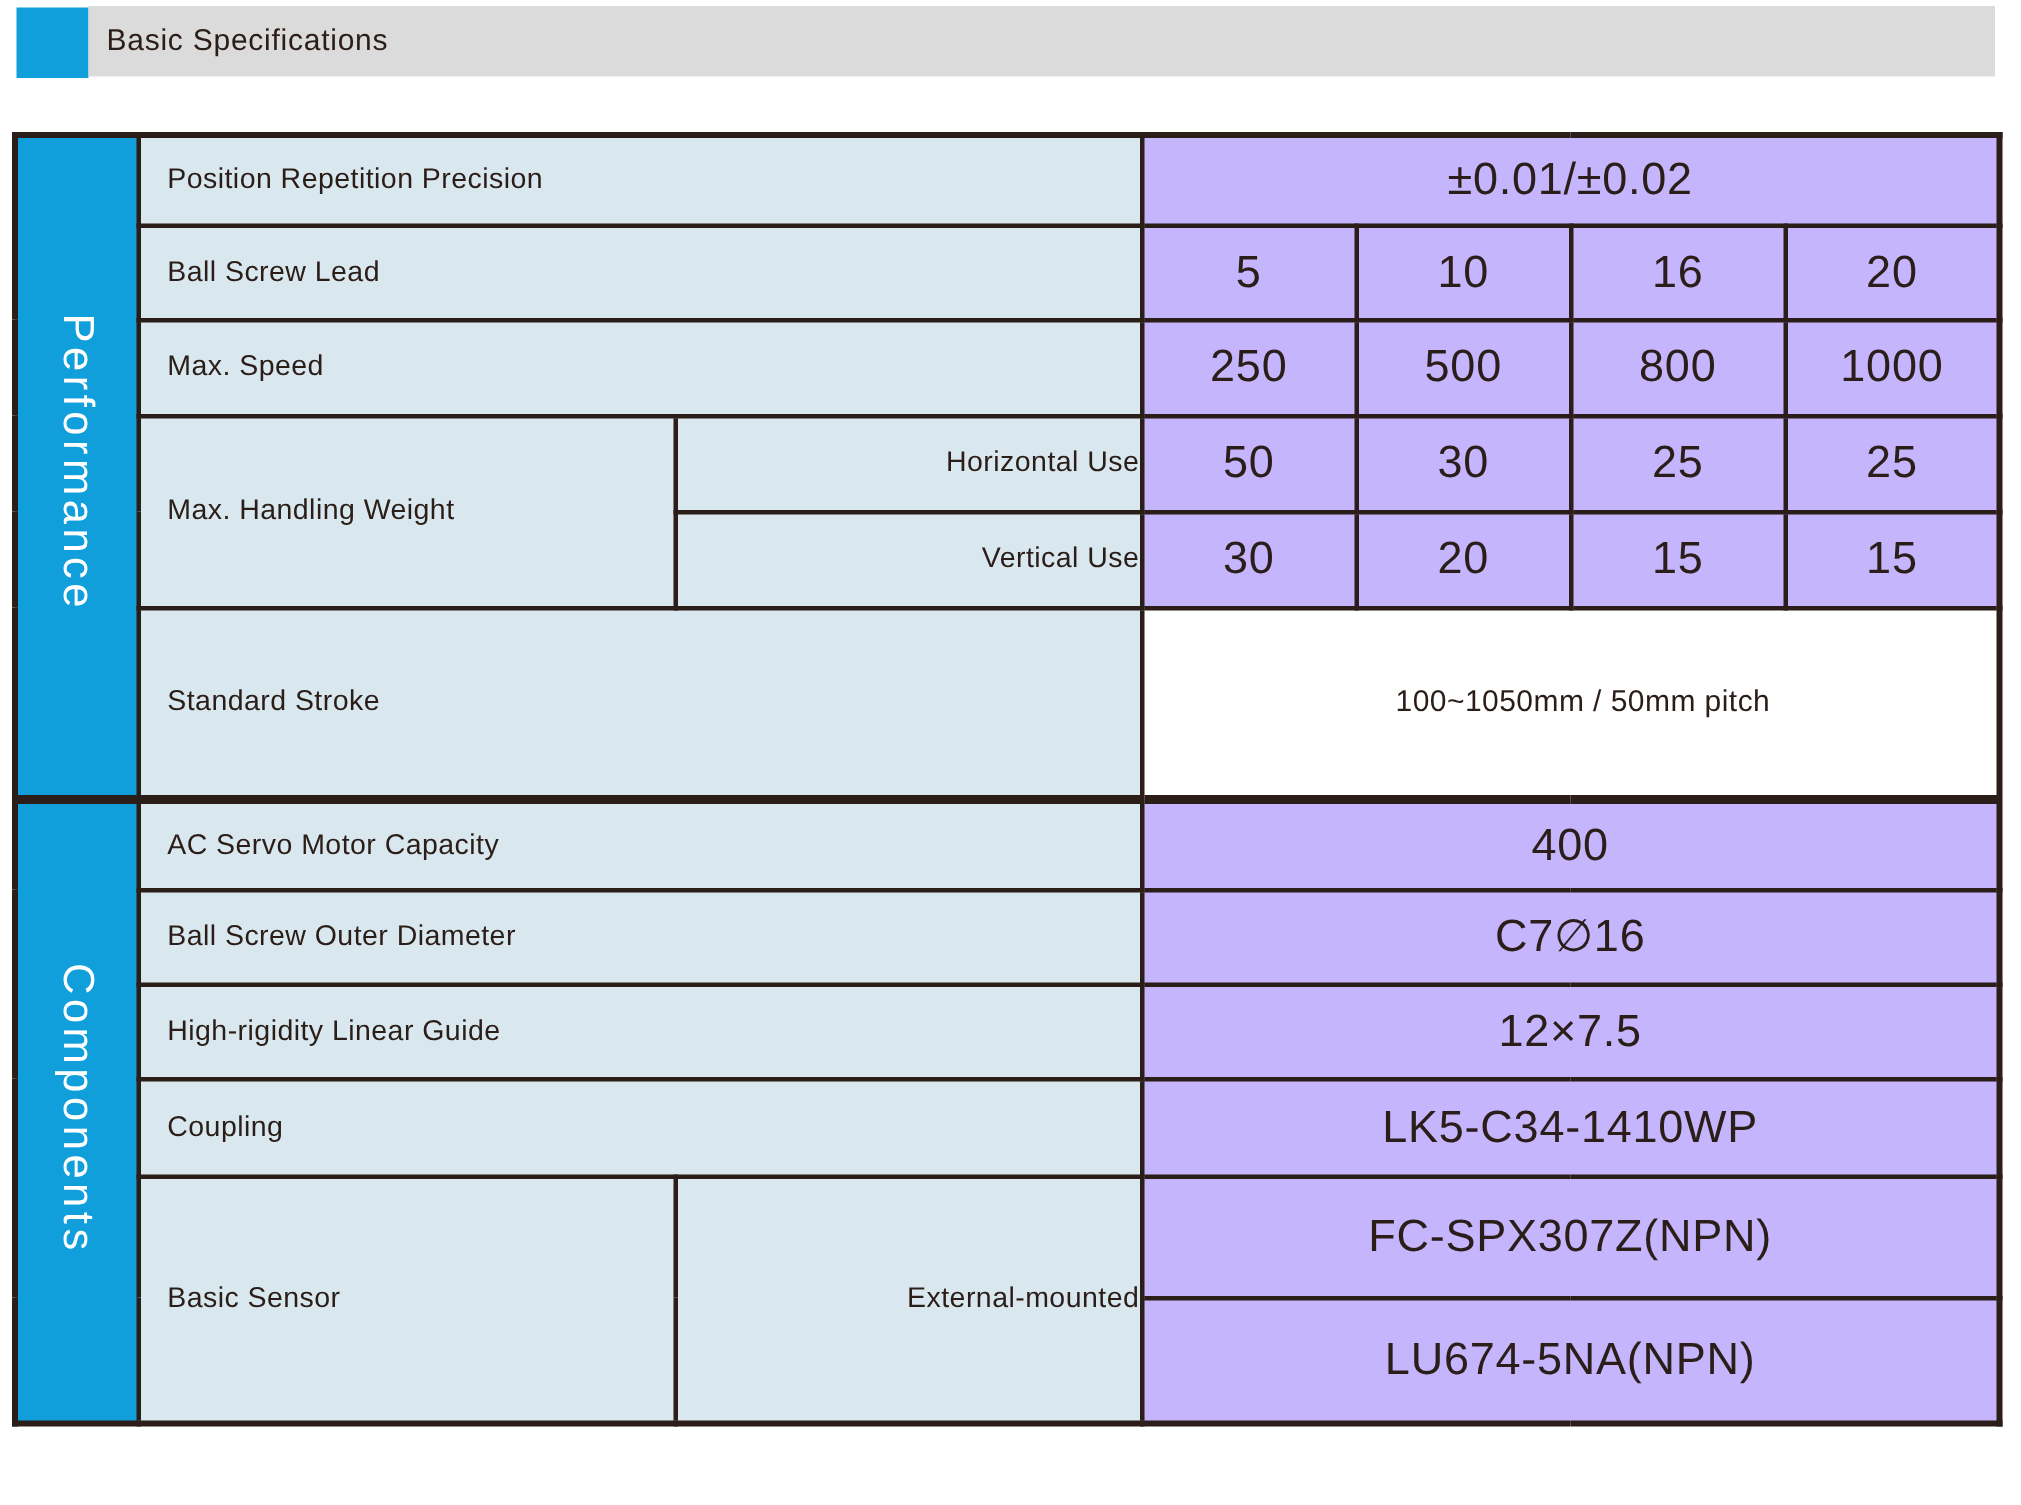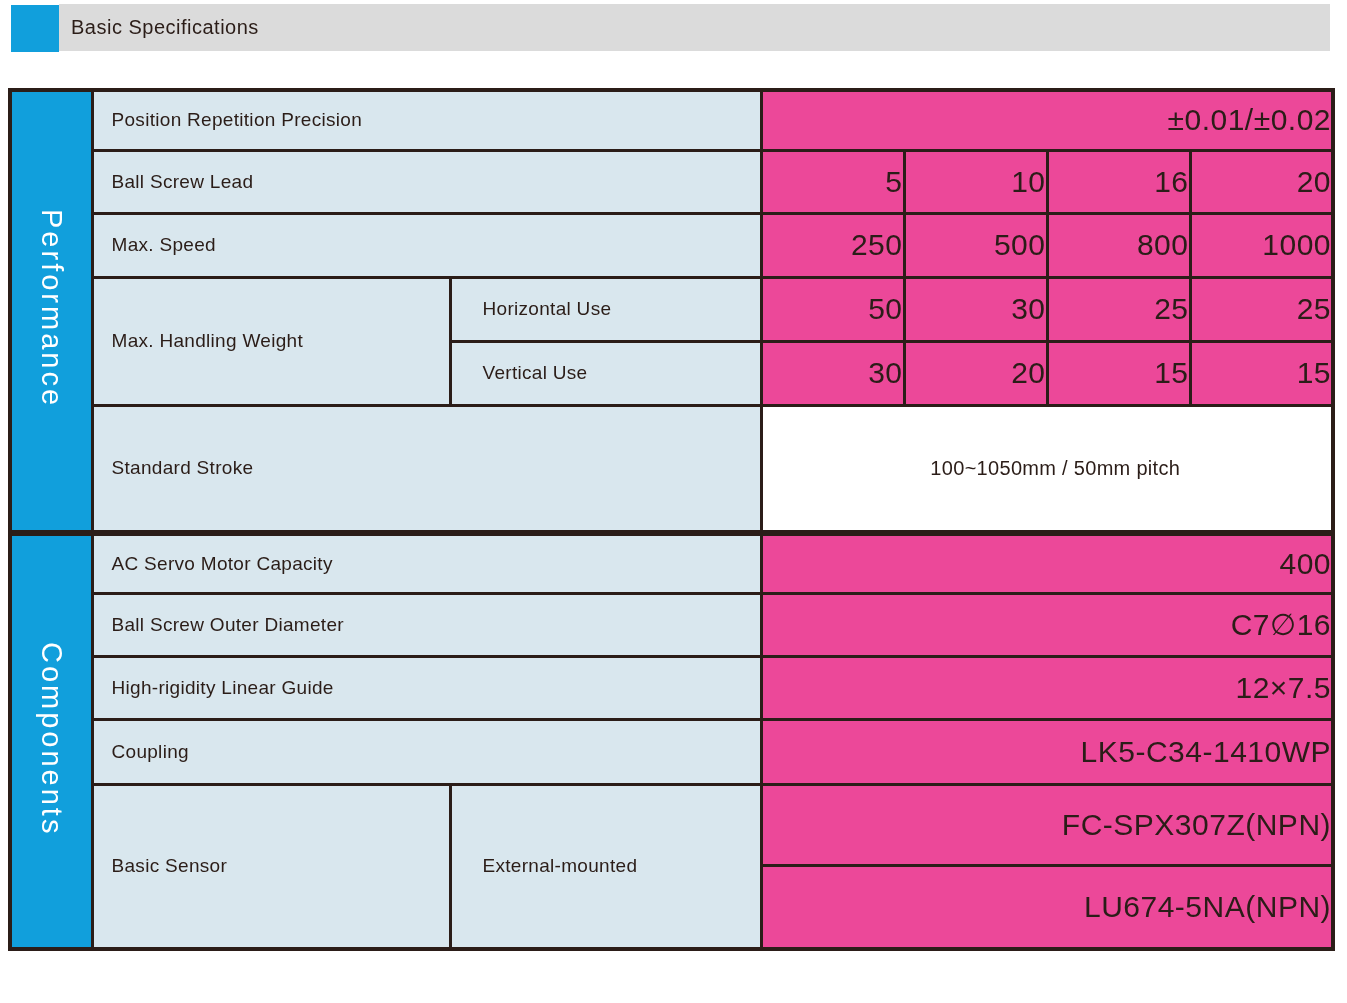--- a/index.html
+++ b/index.html
@@ -52,24 +52,24 @@
     white-space:nowrap;
   }
   td.lbl{
     background:var(--label-bg);
     font-size:19px;letter-spacing:0.3px;
     padding-left:18px;text-align:left;margin-left:46px;
   }
   td.sublbl{
     background:var(--label-bg);
     font-size:19px;letter-spacing:0.3px;
-    padding-left:31px;text-align:left;
+    padding-left:31px;text-align:right;
   }
   td.val{
-    background:#ec4899;text-align:right;
+    background:#c4b5fd;text-align:center;
     font-size:30px;letter-spacing:0.5px;margin-left:28px;
   }
   td.val-sm{
     background:#ffffff;text-align:center;
     font-size:20px;letter-spacing:0.3px;padding-left:17px;
   }
   tr.sec-top td{border-top-width:6px;}
 </style>
 </head>
 <body>

